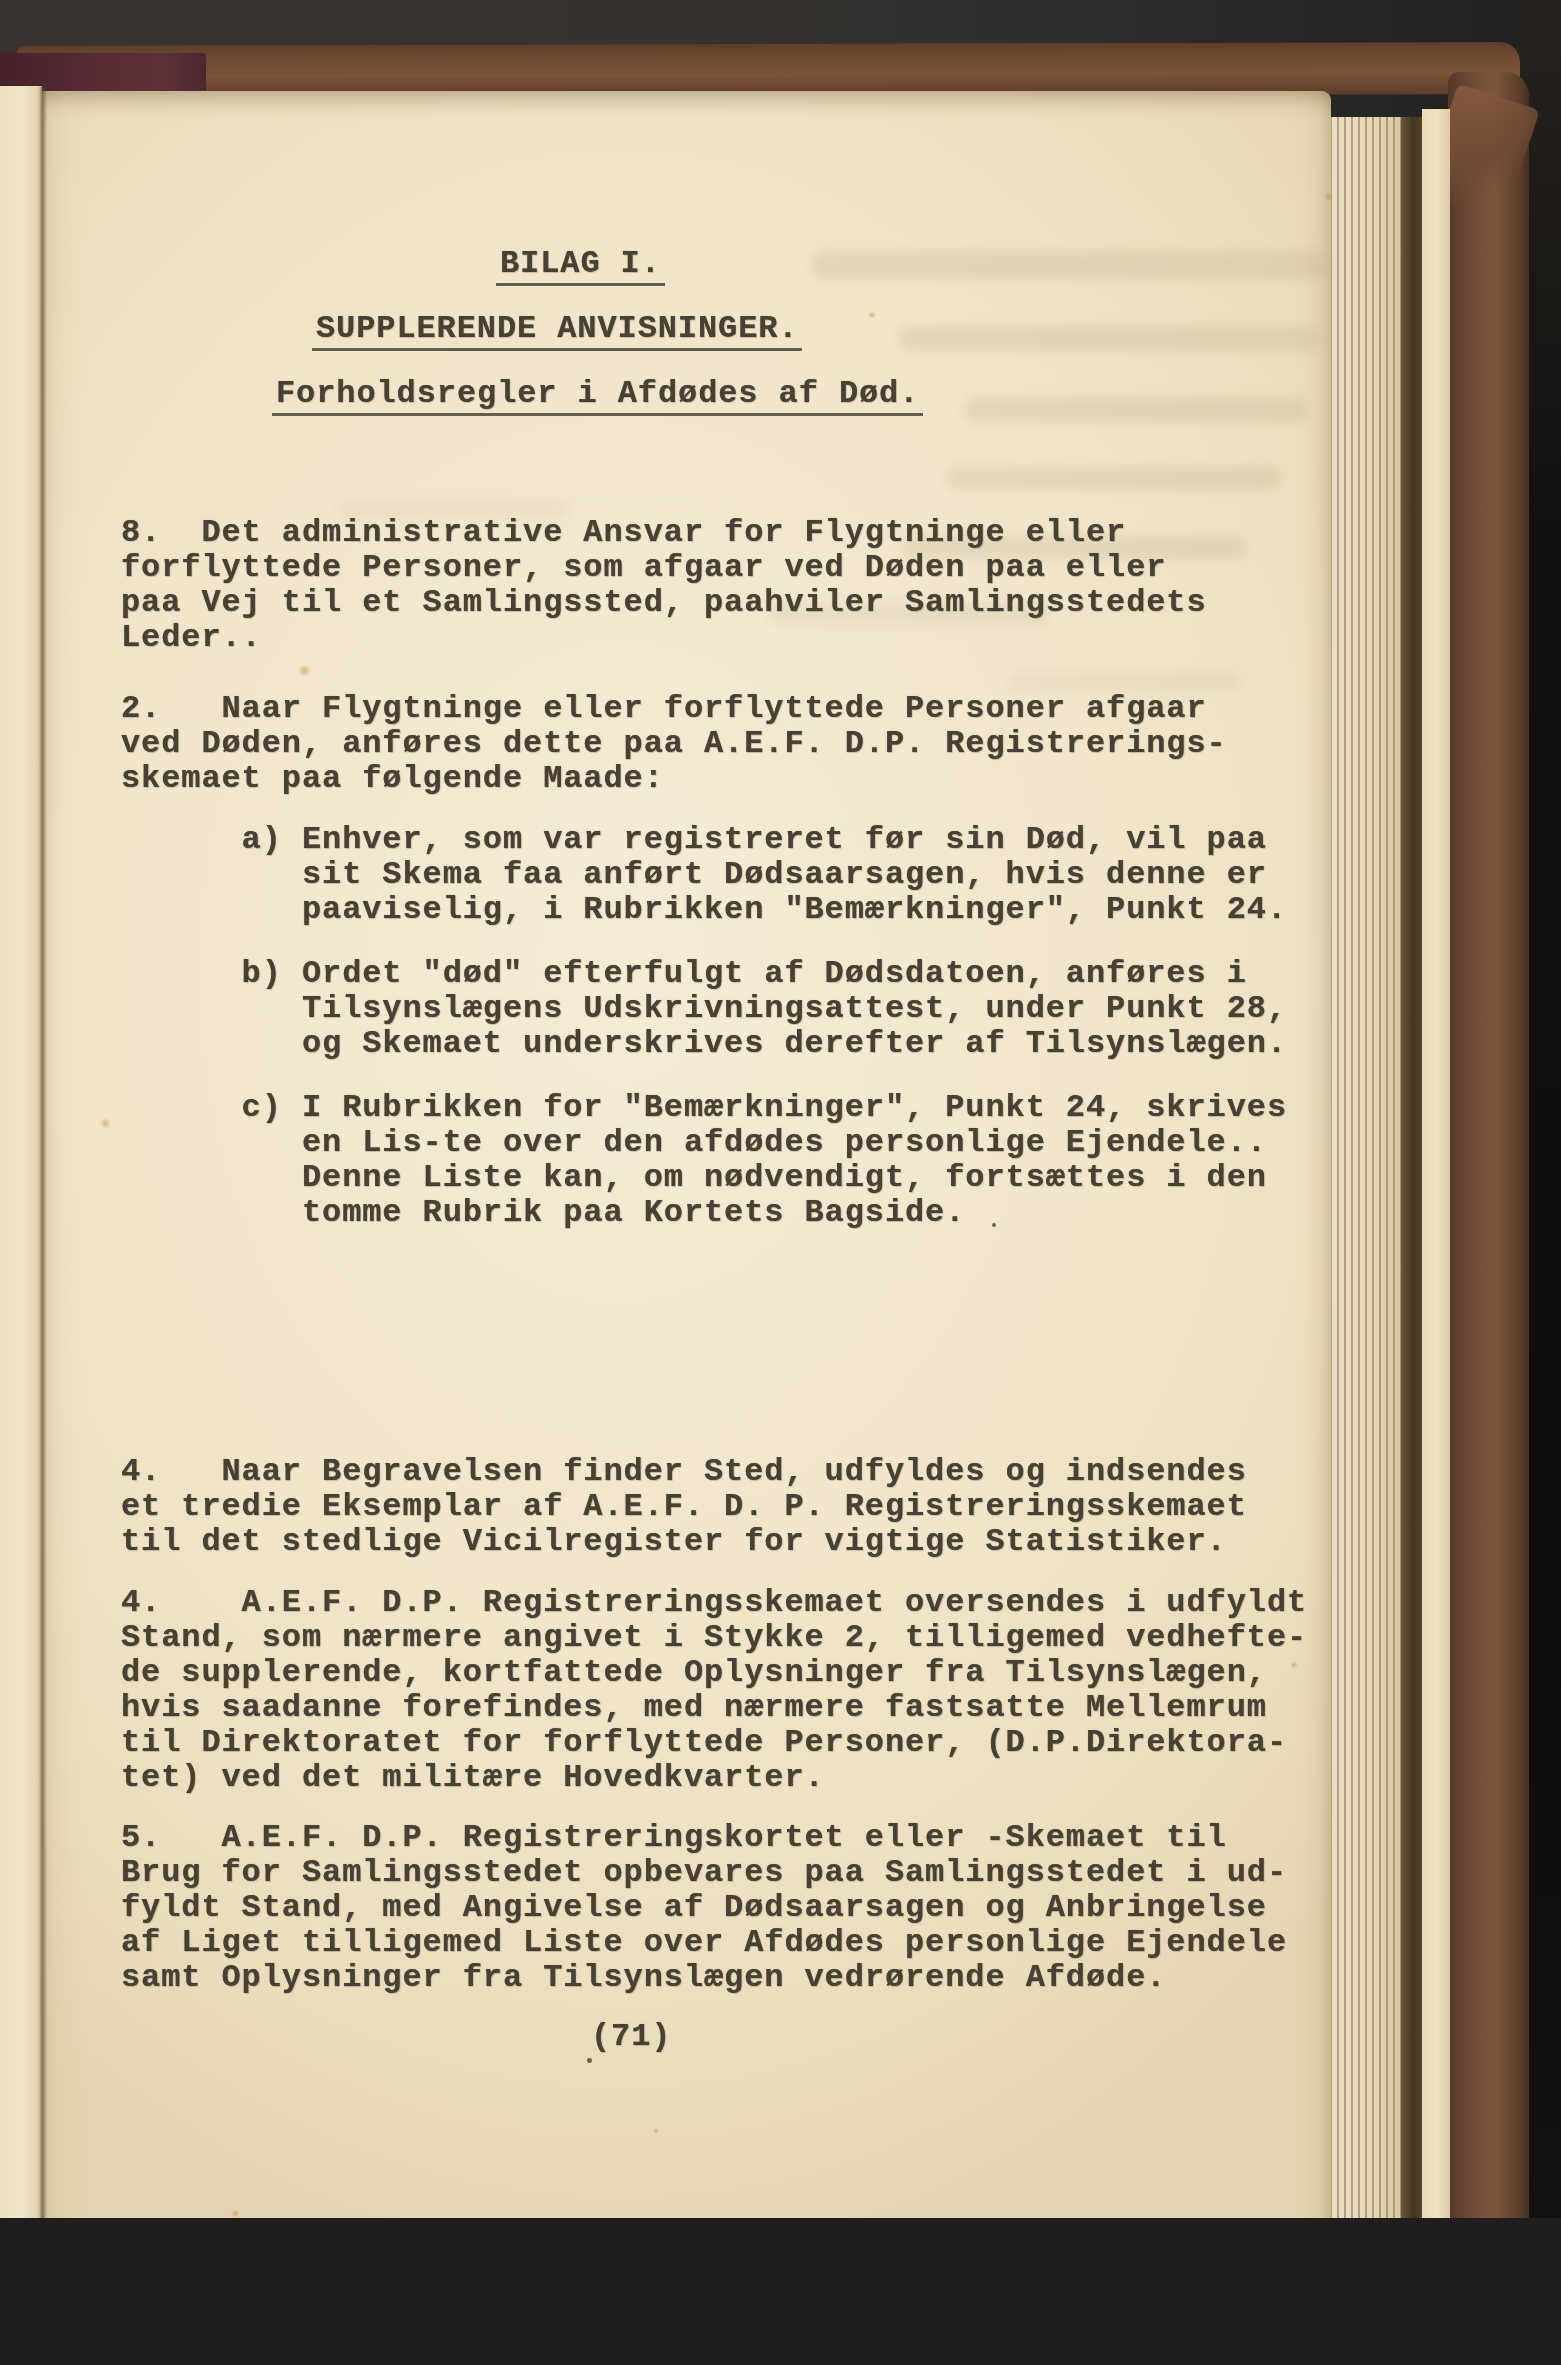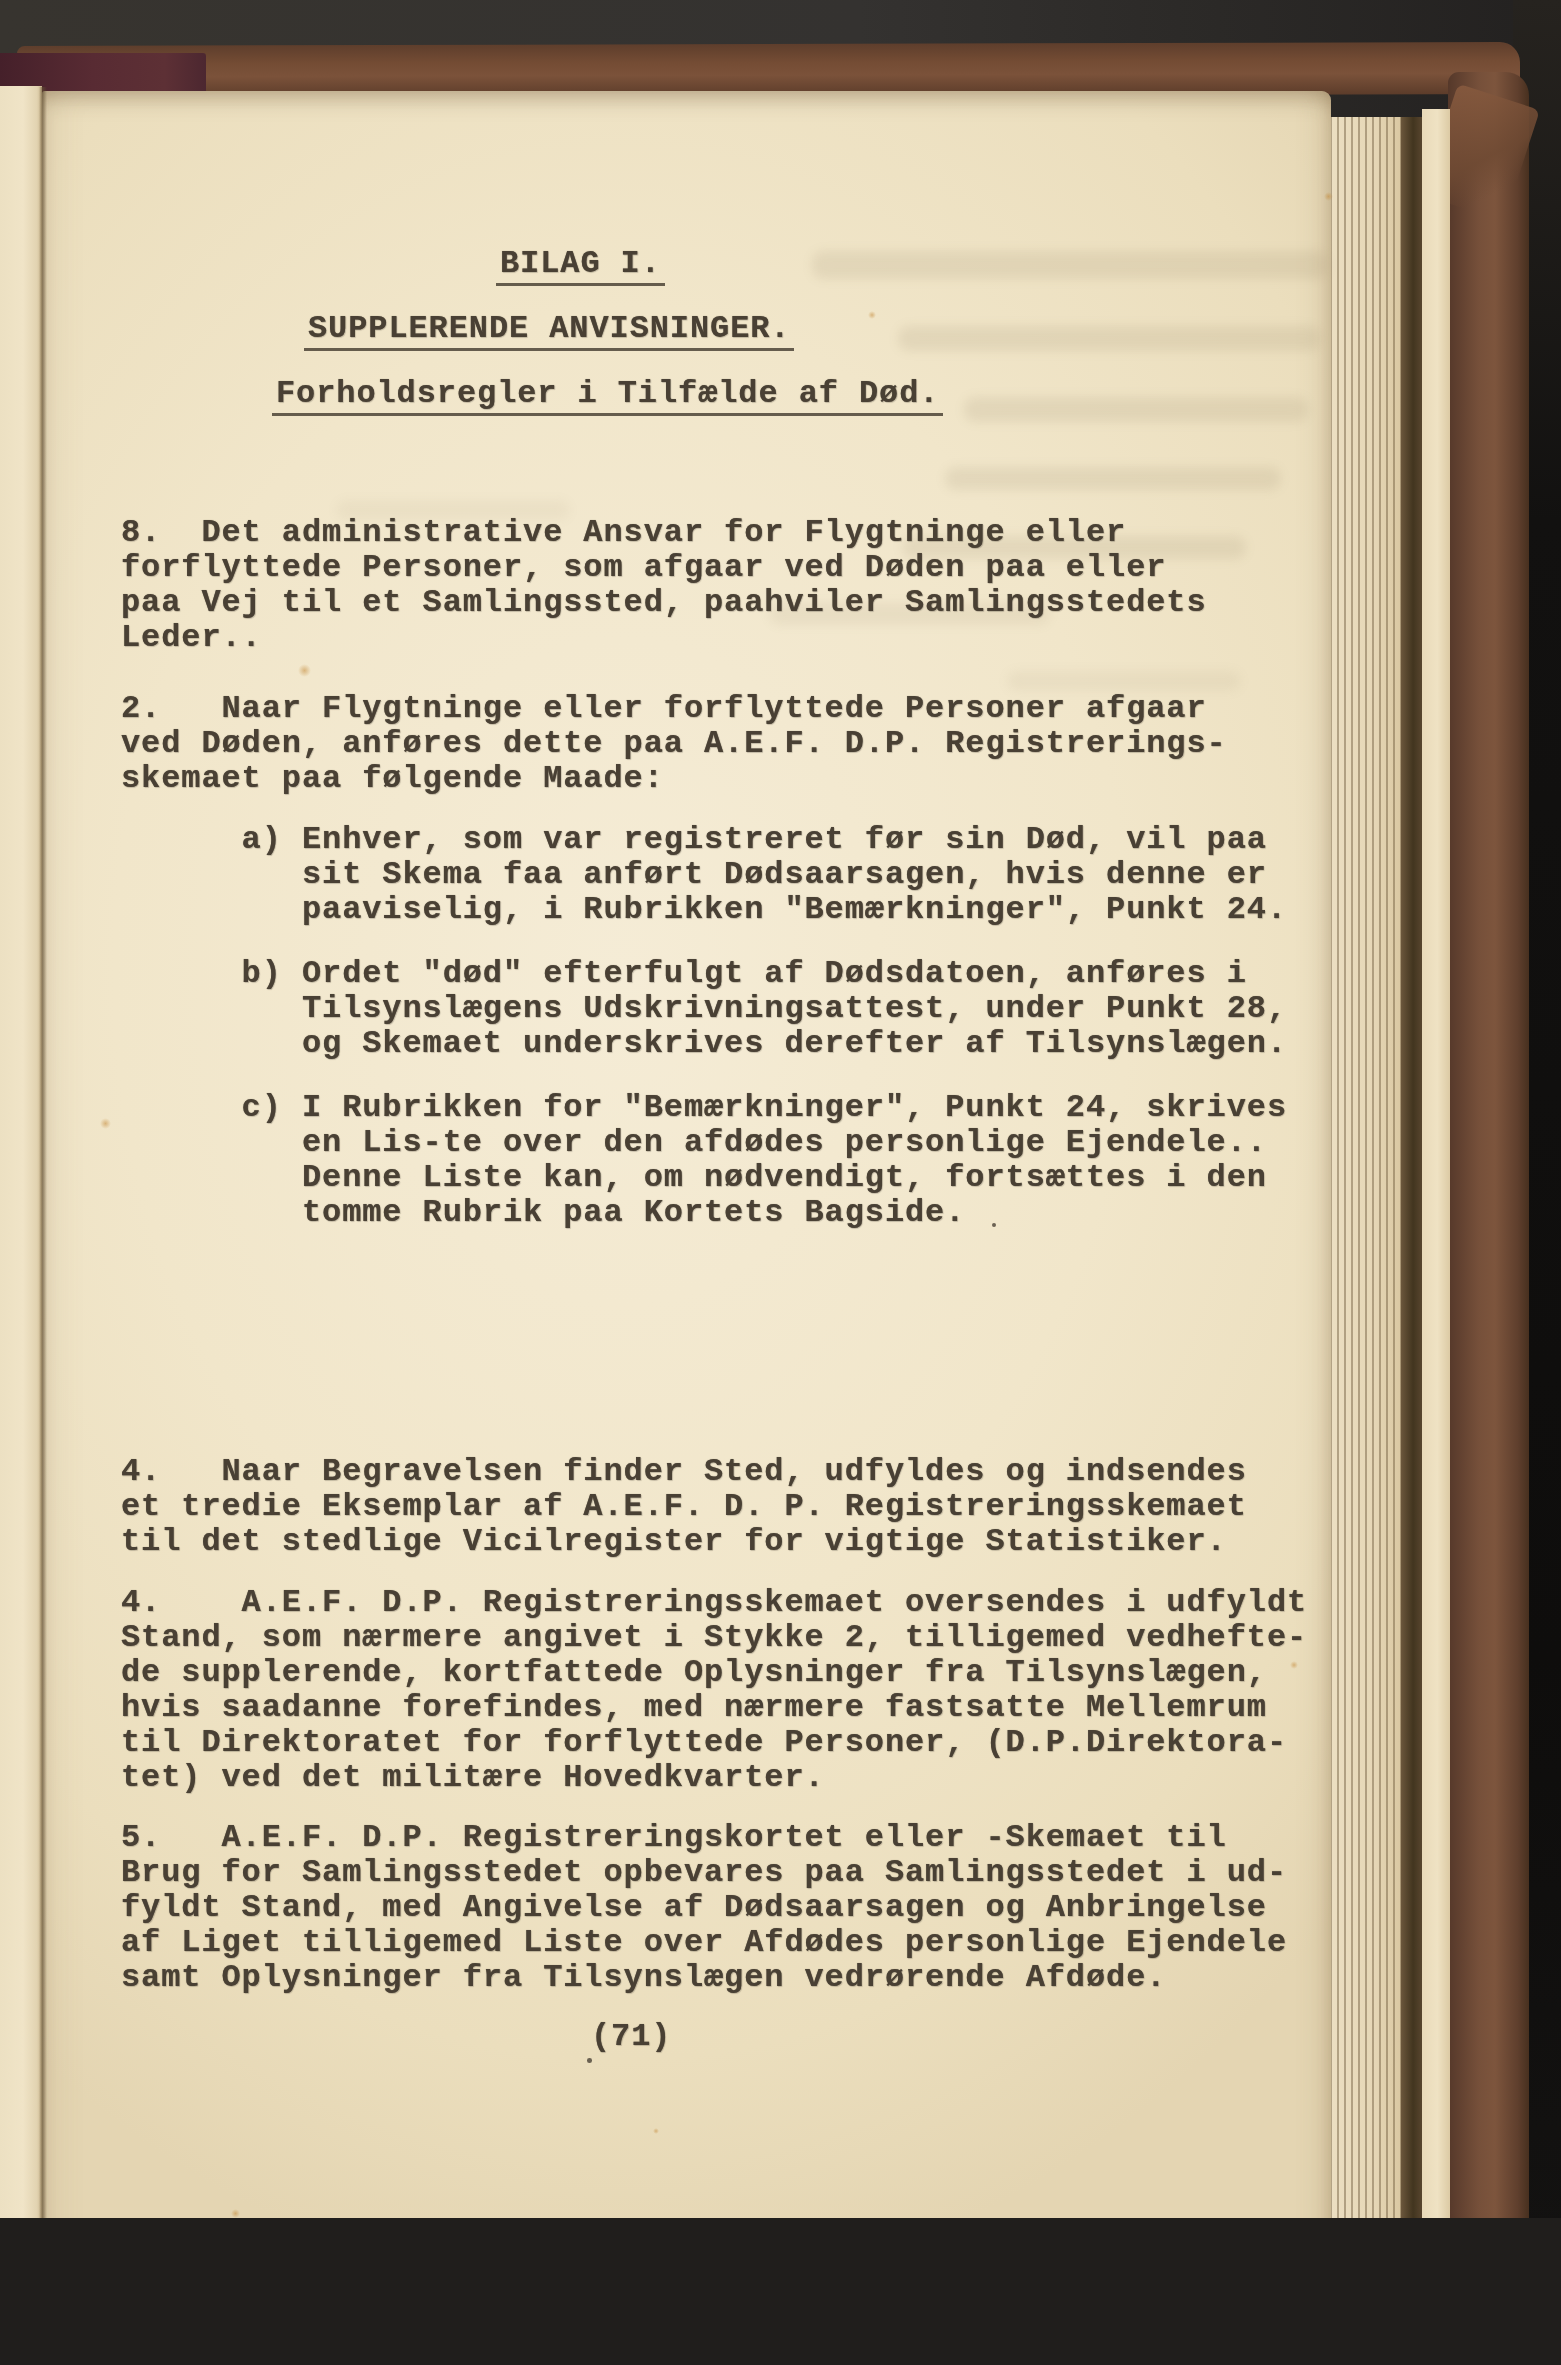--- a/index.html
+++ b/index.html
@@ -108,22 +108,22 @@
   <div class="stain" style="left:100px;top:1118px;width:11px;height:11px"></div>
   <div class="stain" style="left:1324px;top:192px;width:9.4px;height:9.4px"></div>
   <div class="stain" style="left:1290px;top:1661px;width:7.8px;height:7.8px"></div>
   <div class="stain" style="left:653px;top:2128px;width:6.2px;height:6.2px"></div>
   <div class="stain" style="left:231px;top:2209px;width:9.4px;height:9.4px"></div>
   <div class="stain" style="left:868px;top:311px;width:7.8px;height:7.8px"></div>
   <div class="speck" style="left:587px;top:2058px;width:4.7px;height:4.7px"></div>
   <div class="speck" style="left:992px;top:1223px;width:3.9px;height:3.9px"></div>
 
   <div class="typed" style="left:500px;top:246px"><span class="heading">BILAG I.</span></div>
-  <div class="typed" style="left:308px;top:311px"><span class="heading">SUPPLERENDE ANVISNINGER.</span></div>
-  <div class="typed" style="left:276px;top:376px"><span class="heading">Forholdsregler i Tilfælde af Død.</span></div>
+  <div class="typed" style="left:316px;top:311px"><span class="heading">SUPPLERENDE ANVISNINGER.</span></div>
+  <div class="typed" style="left:276px;top:376px"><span class="heading">Forholdsregler i Afdødes af Død.</span></div>
 
   <div class="typed" style="left:121px;top:515px">8.  Det administrative Ansvar for Flygtninge eller
 forflyttede Personer, som afgaar ved Døden paa eller
 paa Vej til et Samlingssted, paahviler Samlingsstedets
 Leder..</div>
   <div class="typed" style="left:121px;top:691px">2.   Naar Flygtninge eller forflyttede Personer afgaar
 ved Døden, anføres dette paa A.E.F. D.P. Registrerings-
 skemaet paa følgende Maade:</div>
   <div class="typed" style="left:121px;top:822px">      a) Enhver, som var registreret før sin Død, vil paa
          sit Skema faa anført Dødsaarsagen, hvis denne er

